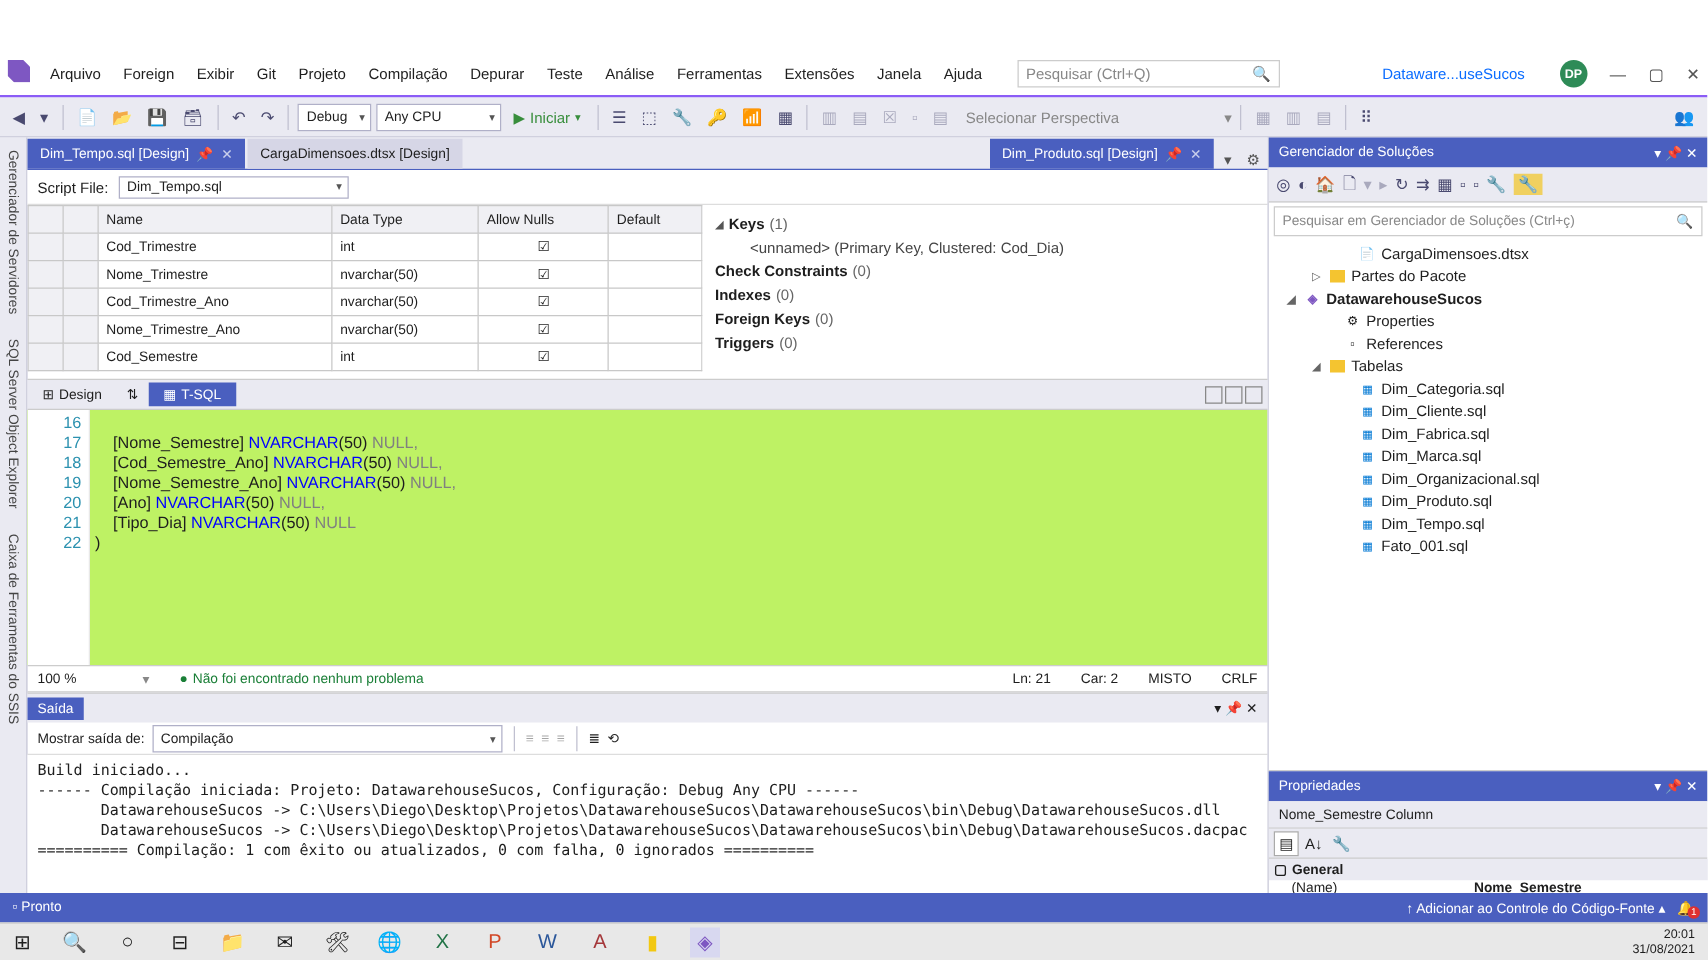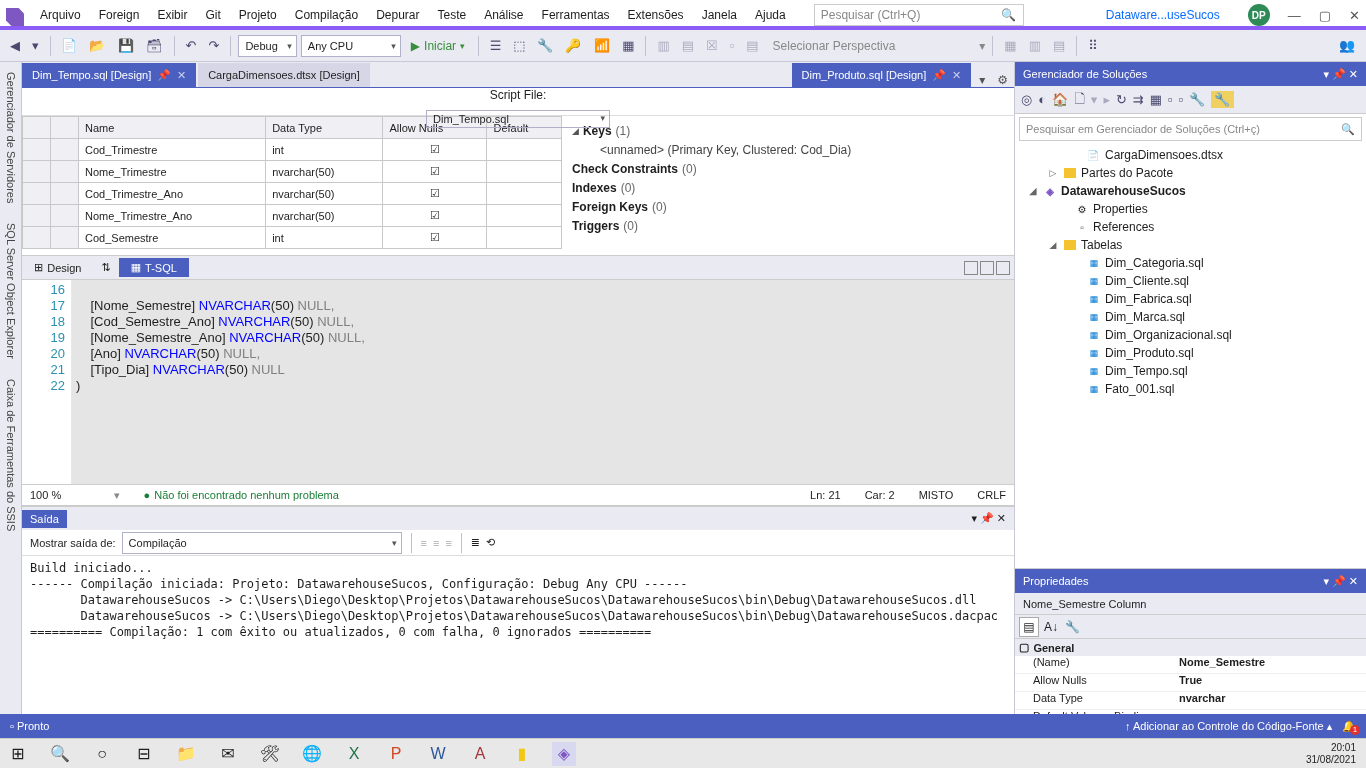--- a/index.html
+++ b/index.html
@@ -1,17 +1,17 @@
 <!DOCTYPE html>
 <html><head>
 <meta charset="utf-8">
 <style>
 * { margin:0; padding:0; box-sizing:border-box; font-family:'Segoe UI',Tahoma,sans-serif; }
 body { width:1366px; height:768px; background:#fff; overflow:hidden; font-size:12px; color:#1e1e1e; }
-.titlebar { height:30px; background:#fff; display:flex; align-items:flex-end; padding:0 6px; border-bottom:4px solid #8b5cf6; }
+.titlebar { height:30px; background:#fff; display:flex; align-items:flex-start; padding:0 6px; border-bottom:2px solid #8b5cf6;margin-top:48px; }
 .vs-logo { width:18px; height:18px; background:#7e57c2; margin-right:8px; clip-path:polygon(0 0,70% 0,100% 30%,100% 100%,30% 100%,0 70%); }
 .menubar { display:flex; gap:2px; }
 .menubar span { padding:4px 8px; cursor:default; }
 .searchbox { margin-left:20px; width:210px; height:22px; border:1px solid #ccc; display:flex; align-items:center; padding:0 6px; color:#888; background:#fff; justify-content:space-between; }
 .title-right { margin-left:auto; display:flex; align-items:center; gap:18px; }
 .project-pill { color:#0a6cff; padding:4px 10px; }
 .avatar { width:22px; height:22px; border-radius:50%; background:#2e8b57; color:#fff; display:flex; align-items:center; justify-content:center; font-size:10px; font-weight:bold; }
 .win-btns { display:flex; gap:18px; color:#555; font-size:13px; }
 .toolbar { height:32px; background:#eaeaf2; display:flex; align-items:center; padding:0 6px; gap:4px; border-bottom:1px solid #c8c8d8; }
 .tb-btn { padding:2px 4px; color:#4a4a70; font-size:13px; }
@@ -21,21 +21,21 @@
 .tb-start { color:#388e3c; display:flex; align-items:center; gap:4px; padding:0 6px; }
 .main { display:flex; height:706px; }
 .side-tabs { width:22px; background:#eaeaf2; display:flex; flex-direction:column; align-items:center; padding-top:4px; gap:8px; border-right:1px solid #c8c8d8; }
 .side-tab { writing-mode:vertical-rl; font-size:11px; color:#444; padding:6px 2px; cursor:default; }
 .center { flex:1; display:flex; flex-direction:column; }
 .doc-tabs { height:26px; background:#eaeaf2; display:flex; align-items:flex-end; position:relative; border-bottom:1px solid #4a5fbf; }
 .doc-tab { height:24px; padding:0 10px; display:flex; align-items:center; gap:6px; font-size:11px; background:#d6d6e6; margin-right:2px;margin-top:16px; }
 .doc-tab.active { background:#4a5fbf; color:#fff; }
 .doc-tab .x { color:inherit; opacity:.7; }
 .doc-tab.right { margin-left:auto; background:#4a5fbf; color:#fff; }
-.scriptfile { height:28px; display:flex; align-items:center; padding:0 8px; gap:8px; background:#fff; border-bottom:1px solid #ddd;flex-direction:column; }
+.scriptfile { height:28px; display:flex; align-items:center; padding:0 8px; gap:8px; background:#fff; border-bottom:1px solid #ddd; }
 .sf-combo { border:1px solid #b0b0c8; padding:2px 100px 2px 6px; font-size:11px; position:relative; }
 .sf-combo::after { content:'▾'; position:absolute; right:4px; color:#555; font-size:9px; }
 .designer { display:flex; height:140px; border-bottom:1px solid #ccc; }
 .grid { flex:0 0 540px; overflow:hidden; }
 .grid table { width:100%; border-collapse:collapse; font-size:11px; }
 .grid th,.grid td { border:1px solid #c8c8c8; padding:3px 6px; text-align:left; height:22px; }
 .grid th { background:#f0f0f4; font-weight:normal; }
 .grid .rh { width:28px; background:#f0f0f4; }
 .chk { text-align:center !important; }
 .keys { flex:1; padding:6px 10px; font-size:12px; line-height:19px; }
@@ -43,21 +43,21 @@
 .keys .tree-arrow { font-size:9px; color:#555; }
 .keys b { font-weight:bold; }
 .keys .cnt { color:#666; }
 .keys .sub { padding-left:28px; color:#444; }
 .tabstrip { height:24px; background:#eaeaf2; display:flex; align-items:center; border-bottom:1px solid #ccc; font-size:11px; position:relative; }
 .tabstrip .dtab { padding:3px 12px; display:flex; align-items:center; gap:4px; }
 .tabstrip .dtab.active { background:#4a5fbf; color:#fff; }
 .tabstrip .updown { padding:0 8px; }
 .tabstrip .split-icons { margin-left:auto; display:flex; gap:2px; padding-right:4px; }
 .split-icons span { width:14px; height:14px; border:1px solid #888; display:inline-block; }
-.codearea { flex:1; display:flex; background:#e5e5e5; font-family:Consolas,monospace; font-size:13px; overflow:hidden;justify-content:flex-end; }
+.codearea { flex:1; display:flex; background:#bef264; font-family:Consolas,monospace; font-size:13px; overflow:hidden;justify-content:flex-end; }
 .gutter { width:50px; background:#fff; color:#2b91af; text-align:right; padding:2px 6px 0 0; line-height:16px; border-right:1px solid #e8e8e8; }
 .code { flex:1; padding:2px 4px; line-height:16px; white-space:pre; }
 .kw { color:#0000ff; }
 .gr { color:#808080; }
 .statusline { height:22px; display:flex; align-items:center; padding:0 8px; font-size:11px; gap:24px; border-top:1px solid #ccc; border-bottom:1px solid #ccc; }
 .statusline .zoom { width:60px; }
 .statusline .nop { color:#1a7f37; display:flex; align-items:center; gap:4px; }
 .statusline .right { margin-left:auto; display:flex; gap:24px; }
 .output-hdr { height:24px; background:#eaeaf2; display:flex; align-items:center; padding:0 8px; font-size:11px; justify-content:space-between; border-top:1px solid #ccc; }
 .output-hdr .title { background:#4a5fbf; color:#fff; padding:3px 8px; margin-left:-8px; }

